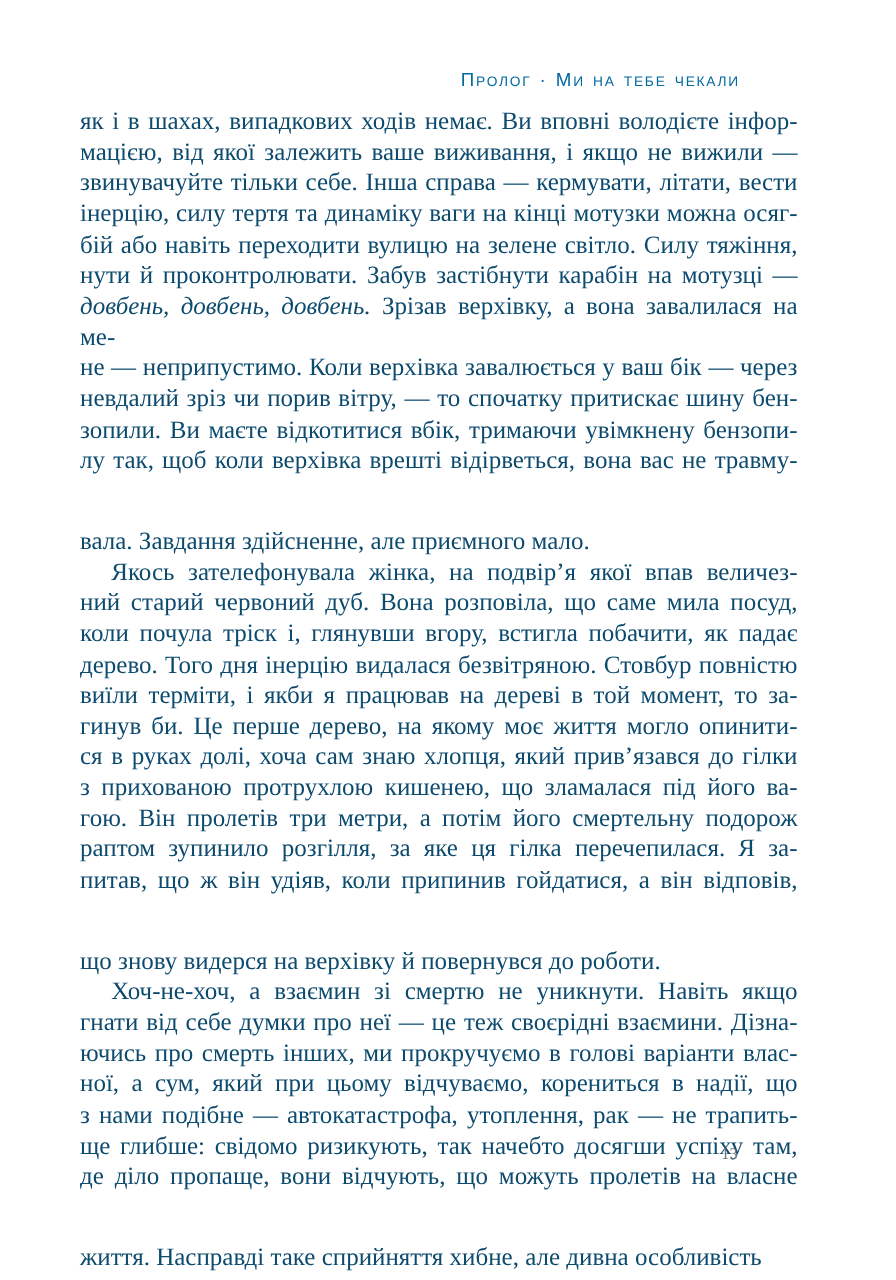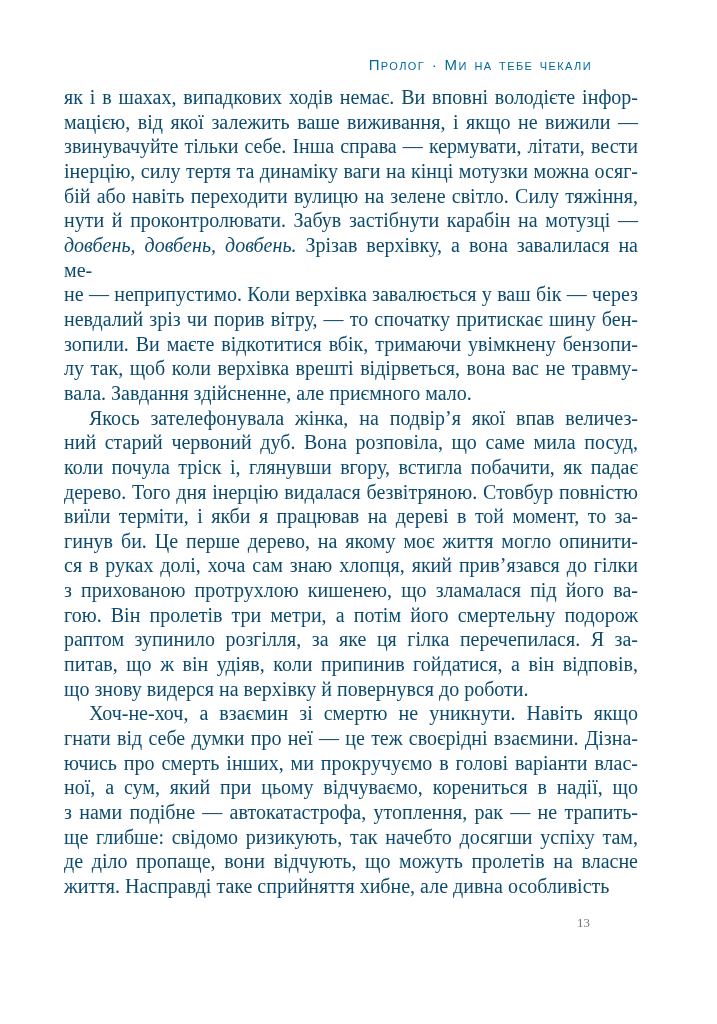--- a/index.html
+++ b/index.html
@@ -42,20 +42,21 @@
   }
   .para.indent .line:first-child {
     text-indent: 25px;
   }
   .line {
     text-align: justify;
     text-align-last: justify;
   }
   .line.last {
     text-align-last: auto;
+    margin-top: 40px;
   }
   .italic {
     font-style: italic;
   }
   .page-number {
     position: absolute;
     top: 915px;
     right: 127px;
     font-family: "Liberation Serif", serif;
     font-size: 13px;

